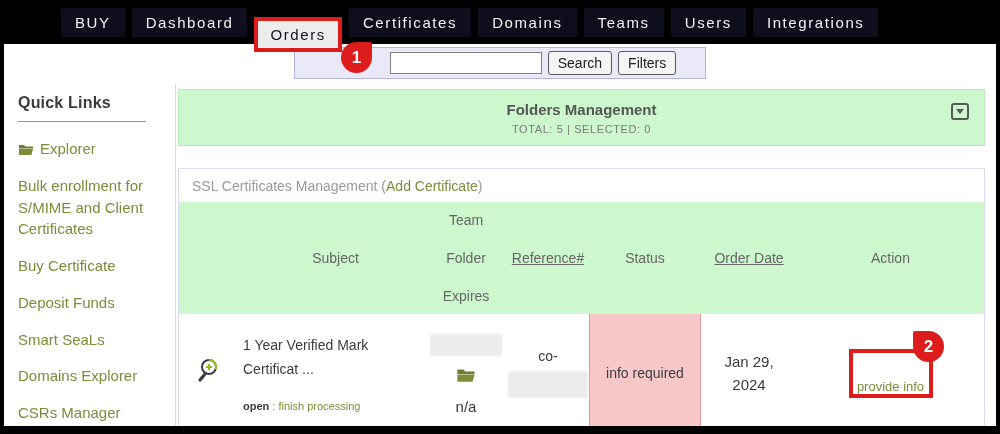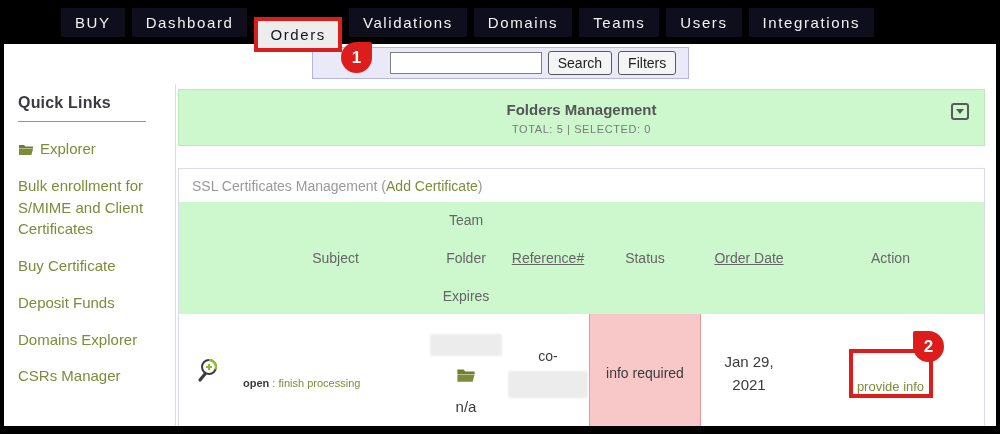--- a/index.html
+++ b/index.html
@@ -22,21 +22,21 @@
     padding:6px 14px; cursor:pointer; white-space:nowrap;
   }
   .nav-item.active {
     background:#ededed; color:#15151f; border:4px solid #dd1c1c;
     padding:5px 12px; position:relative; top:12px; z-index:4;
   }
 
   
   .search-row { display:flex; justify-content:center; margin:3px 0 5px 0; }
   .search-box {
-    width:377px; height:32px; background:#e9e9f8; border:1px solid #b5b5e0;
+    width:412px; height:32px; background:#e9e9f8; border:1px solid #b5b5e0;
     display:flex; align-items:center; justify-content:center; gap:6px;
   }
   .search-input {
     width:152px; height:22px; border:1px solid #7f7f7f; background:#fff;
     font-size:13px; padding:0 4px; margin-left:66px;
   }
   .btn {
     font-size:14px; color:#222; background:#f5f5f5; border:1px solid #5a5a5a;
     border-radius:3px; padding:2px 9px; height:24px; cursor:pointer;
     font-family:"Liberation Sans", sans-serif;
@@ -128,21 +128,21 @@
 </style>
 </head>
 <body>
 
 <div class="page">
 
   <nav class="topnav">
     <div class="nav-item">BUY</div>
     <div class="nav-item">Dashboard</div>
     <div class="nav-item active">Orders</div>
-    <div class="nav-item">Validations</div>
+    <div class="nav-item">Certificates</div>
     <div class="nav-item">Domains</div>
     <div class="nav-item">Teams</div>
     <div class="nav-item">Users</div>
     <div class="nav-item">Integrations</div>
   </nav>
 
   <div class="search-row">
     <div class="search-box">
       <input class="search-input" type="text" value="" style="">
       <button class="btn">Search</button>
@@ -157,20 +157,21 @@
       <hr class="ql-rule">
       <div class="ql-item">
         <span class="ficon"><svg width="16" height="13" viewBox="0 0 16 13">
               <path d="M1 2 h5 l1.4 1.6 H15 v2 H1 z" fill="#6f7d2c"></path>
               <path d="M1 6 h14 l-1.6 6 H1 z" fill="#7d8c3a"></path>
             </svg></span><span>Explorer</span>
       </div>
       <div class="ql-item">Bulk enrollment for S/MIME and Client Certificates</div>
       <div class="ql-item">Buy Certificate</div>
       <div class="ql-item">Deposit Funds</div>
+      <div class="ql-item">Smart SeaLs</div>
       <div class="ql-item">Domains Explorer</div>
       <div class="ql-item">CSRs Manager</div>
 
     </aside>
 
     <main>
 
       <div class="banner">
         <div class="banner-title">Folders Management</div>
         <div class="banner-sub">TOTAL: 5 | SELECTED: 0</div>
@@ -204,40 +205,41 @@
               <svg width="26" height="28" viewBox="0 0 26 28">
                 <line x1="5" y1="23" x2="10" y2="17" stroke="#3c3c3c" stroke-width="3.2" stroke-linecap="round"></line>
                 <circle cx="14" cy="10" r="7" fill="#fff" stroke="#3c3c3c" stroke-width="2"></circle>
                 <path d="M14 3 a7 7 0 0 1 6.6 9.4" fill="none" stroke="#9ac32a" stroke-width="2"></path>
                 <line x1="14" y1="7" x2="14" y2="13" stroke="#8bbf1f" stroke-width="2"></line>
                 <line x1="11" y1="10" x2="17" y2="10" stroke="#8bbf1f" stroke-width="2"></line>
               </svg>
             </span>
           </div>
           <div class="cell-subject">
+            <div class="subject-name">1 Year Verified Mark Certificat ...</div>
             <div class="subject-state">
               <span class="st-label">open</span><span class="st-value"> : </span><span class="st-value">finish processing</span>
             </div>
           </div>
           <div class="cell-team">
             <div class="redacted redact-team"></div>
             <span><svg width="20" height="16" viewBox="0 0 16 13">
                   <path d="M1 2 h5 l1.4 1.6 H15 v2 H1 z" fill="#6f7d2c"></path>
                   <path d="M1 6 h14 l-1.6 6 H1 z" fill="#7d8c3a"></path>
                 </svg></span>
             <span class="na-text">n/a</span>
           </div>
           <div class="cell-ref">
             <span>co-</span>
             <div class="redacted redact-ref"></div>
           </div>
           <div class="cell-status">info required</div>
           <div class="cell-date">
             <div>Jan 29,</div>
-            <div>2021</div>
+            <div>2024</div>
           </div>
           <div class="cell-action">
             <div class="action-annotation">
               <span class="provide-link">provide info</span>
             </div>
           </div>
         </div>
       </div>
 
     </main>

